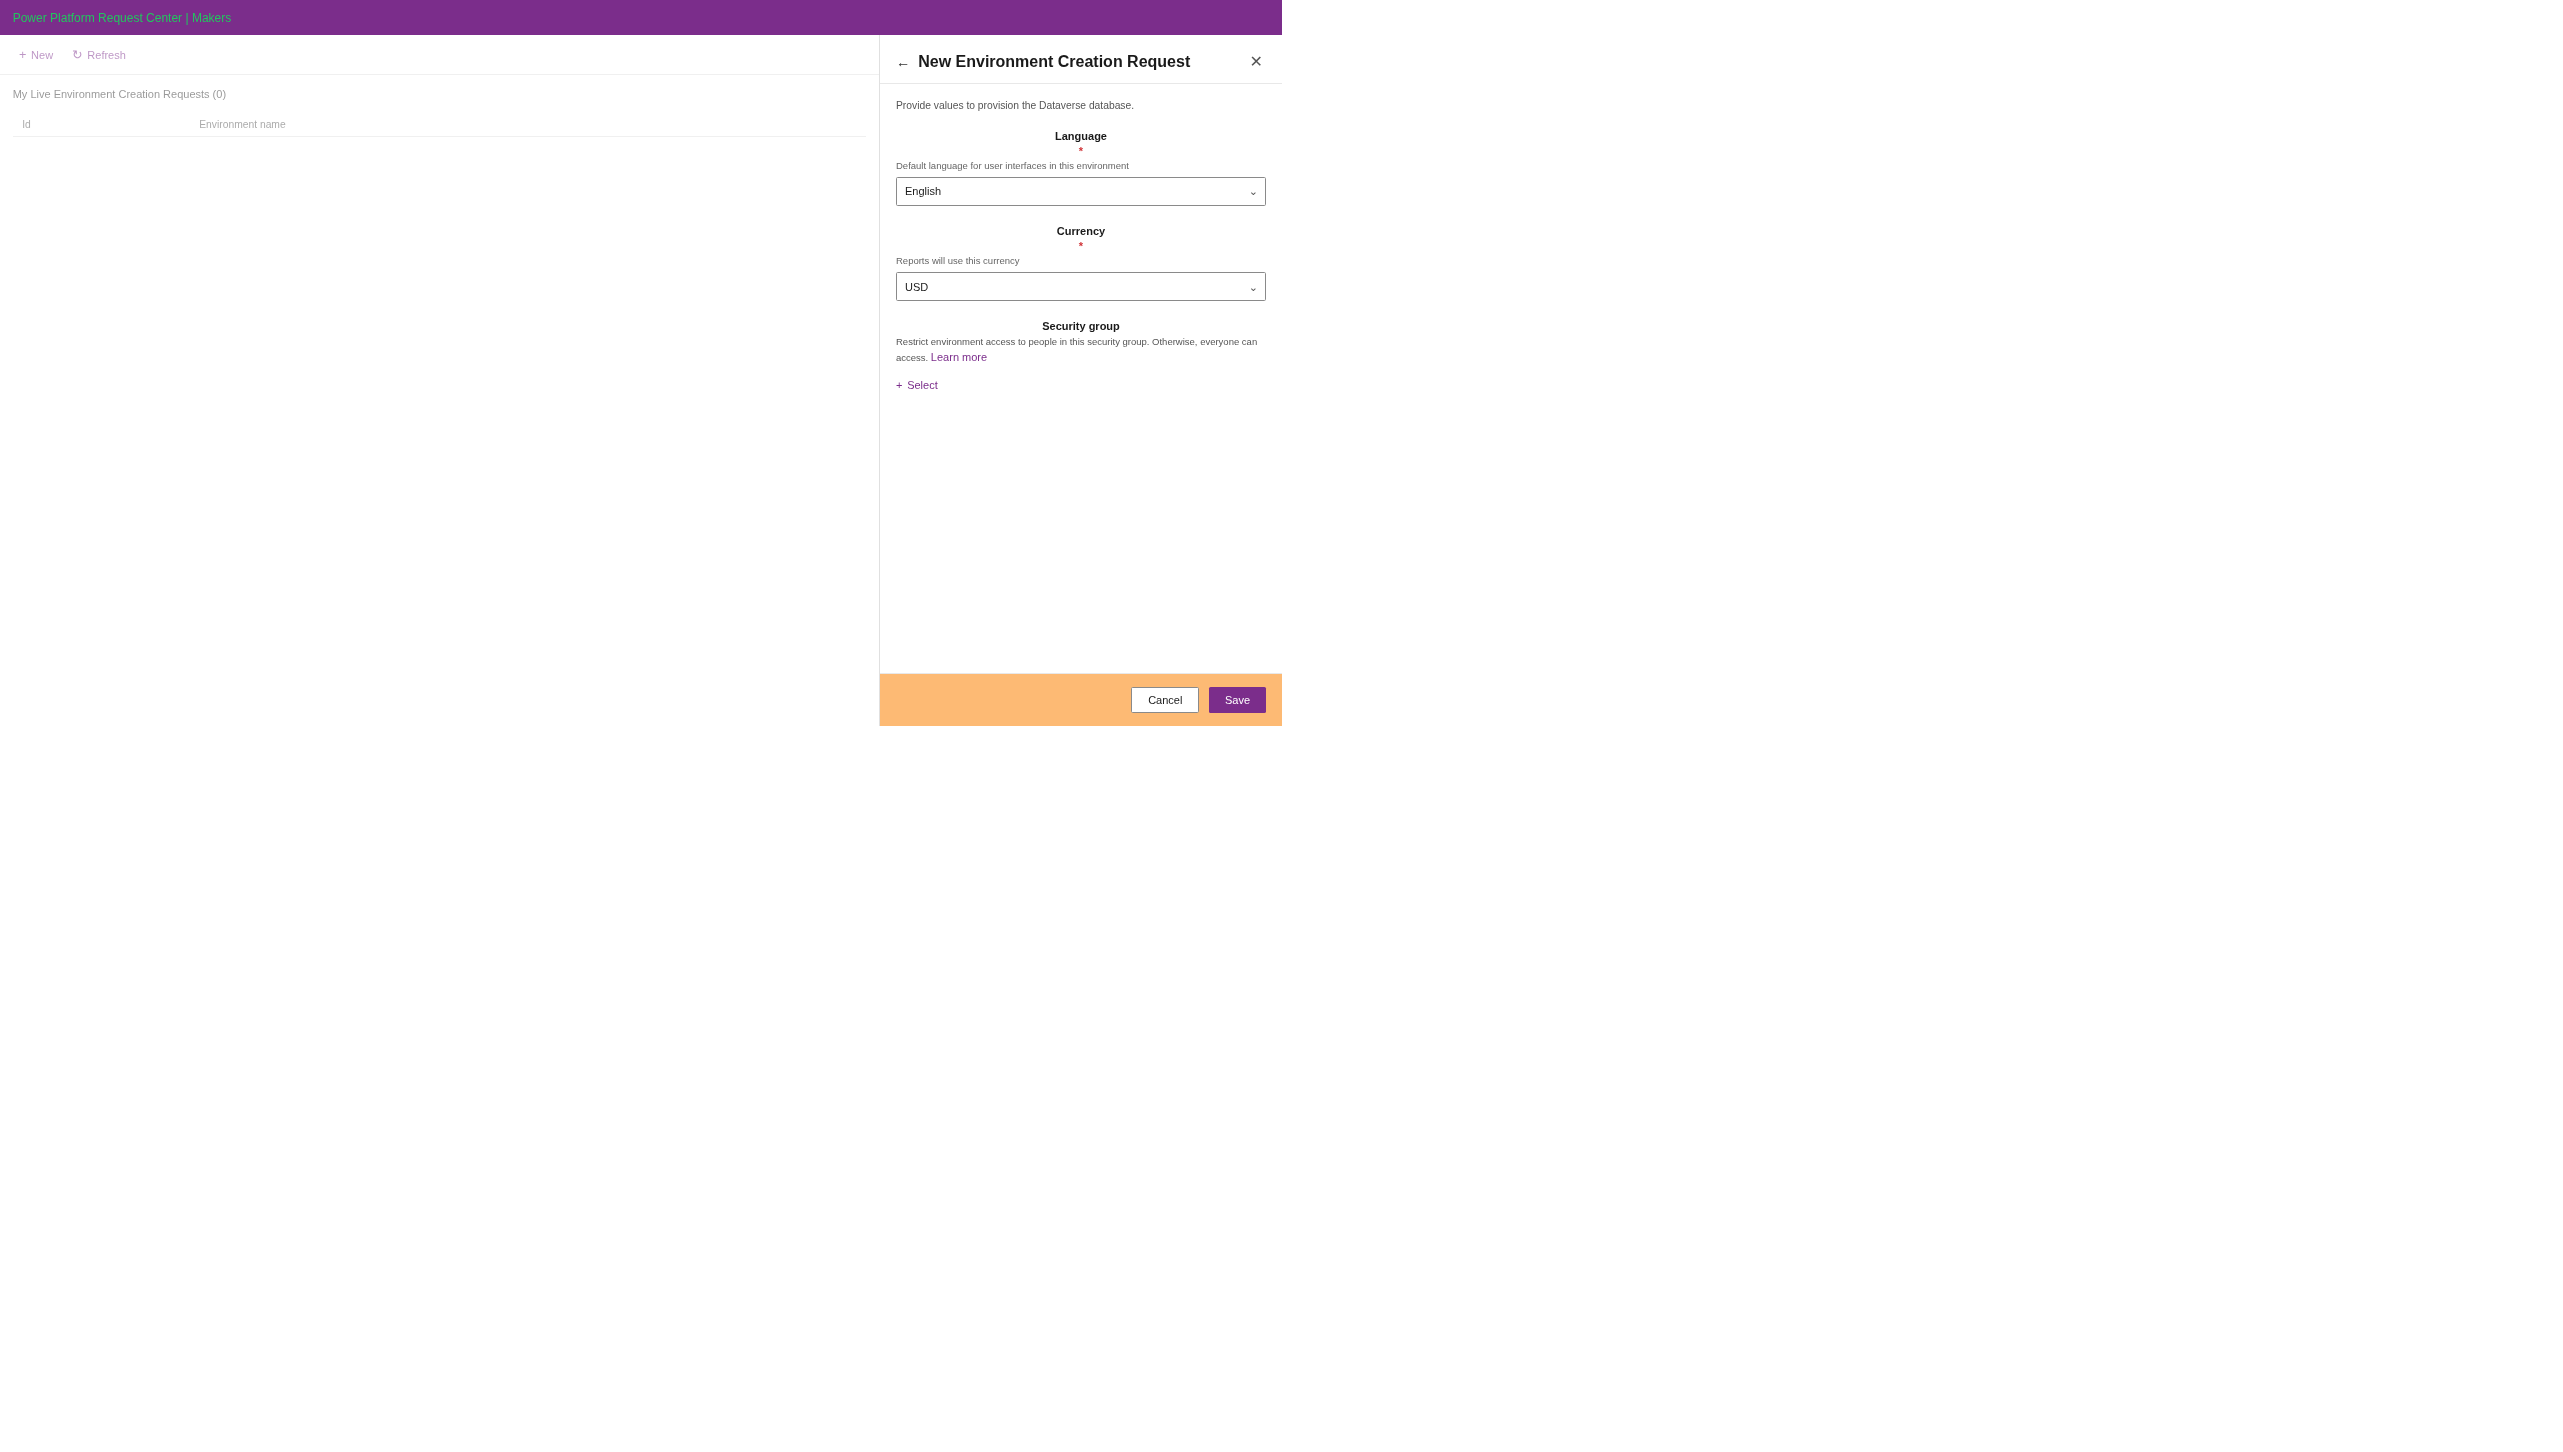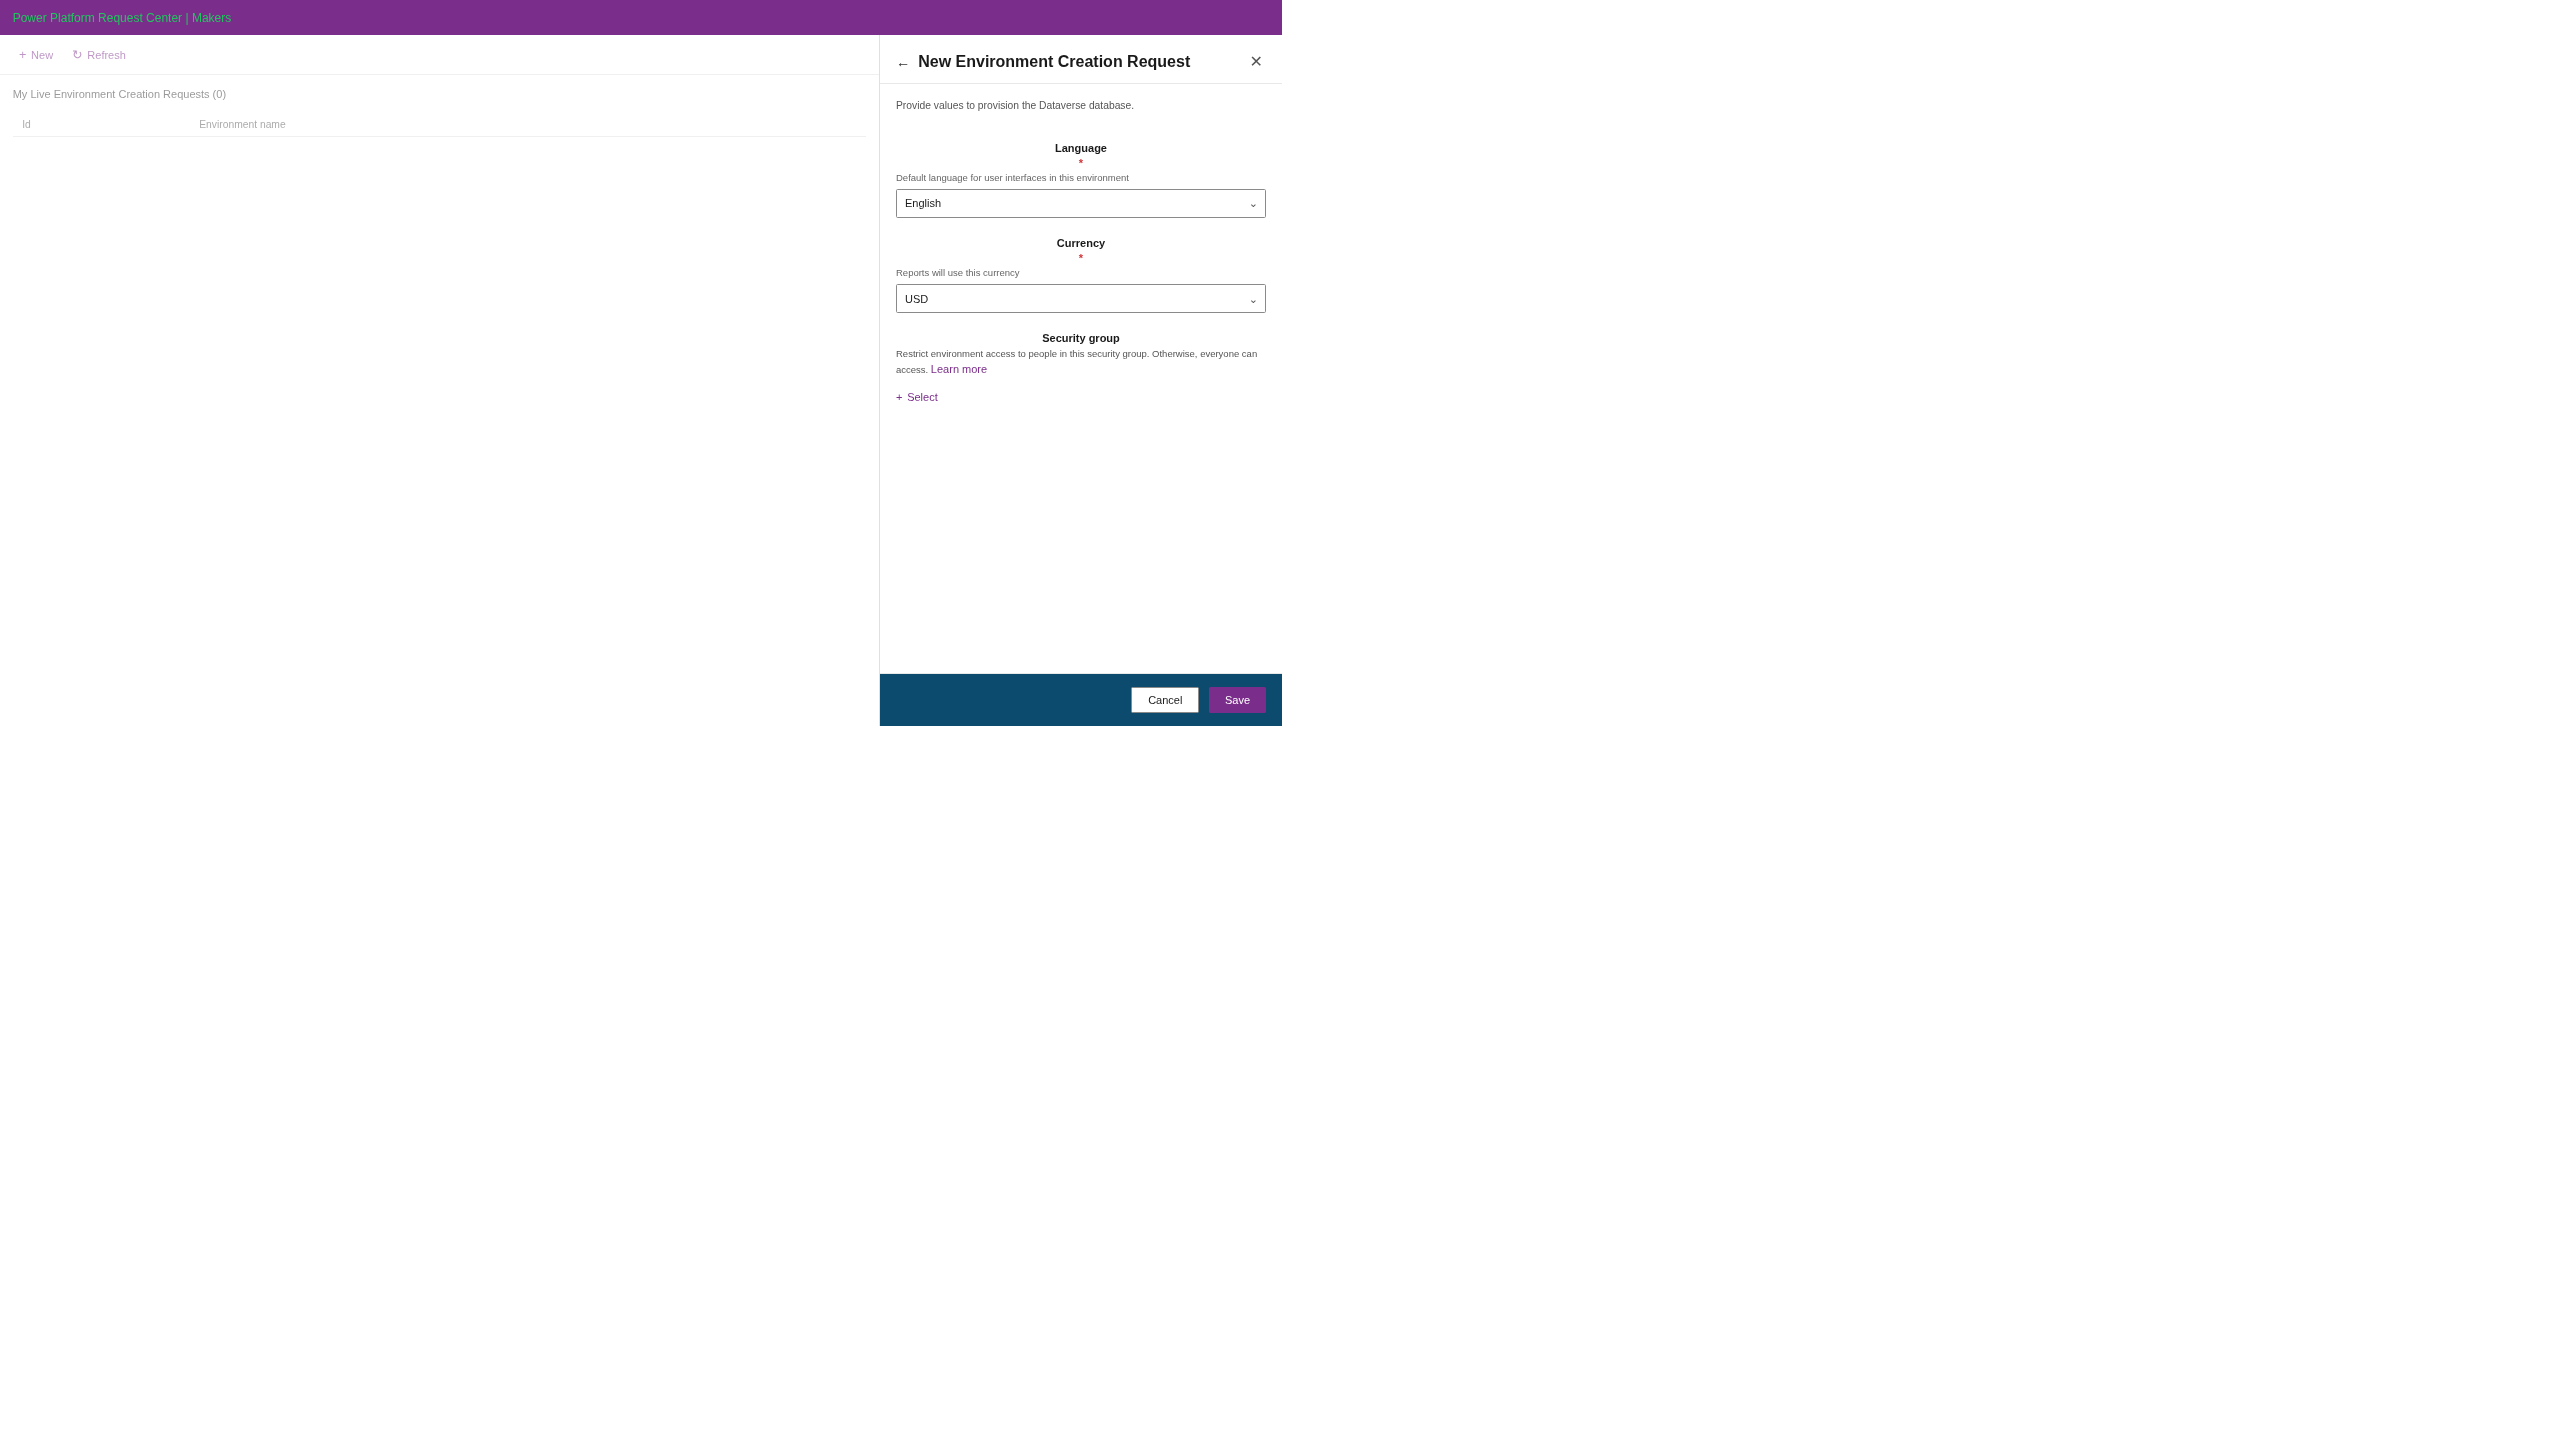--- a/index.html
+++ b/index.html
@@ -160,21 +160,21 @@
 
     .drawer-body {
       flex: 1;
       overflow-y: auto;
       padding: 16px;
     }
 
     .drawer-subtitle {
       font-size: 10.3px;
       color: #555;
-      margin-bottom: 31px;
+      margin-bottom: 19px;
     }
 
     
     .form-field {
       margin-bottom: 19px;
     }
 
     .field-label {
       font-size: 11px;
       font-weight: 600;
@@ -249,21 +249,21 @@
       padding: 3.2px 0;
     }
 
     
     .drawer-footer {
       padding: 12.7px 16px;
       border-top: 0.8px solid #e8e8e8;
       display: flex;
       justify-content: flex-end;
       gap: 9.5px;
-      background: #0c4a6e;
+      background: #fdba74;
     }
 
     .btn-cancel {
       padding: 6.3px 16px;
       border: 0.8px solid #8a8a8a;
       border-radius: 1.6px;
       background: #fff;
       color: #1a1a1a;
       font-size: 11px;
       cursor: pointer;

